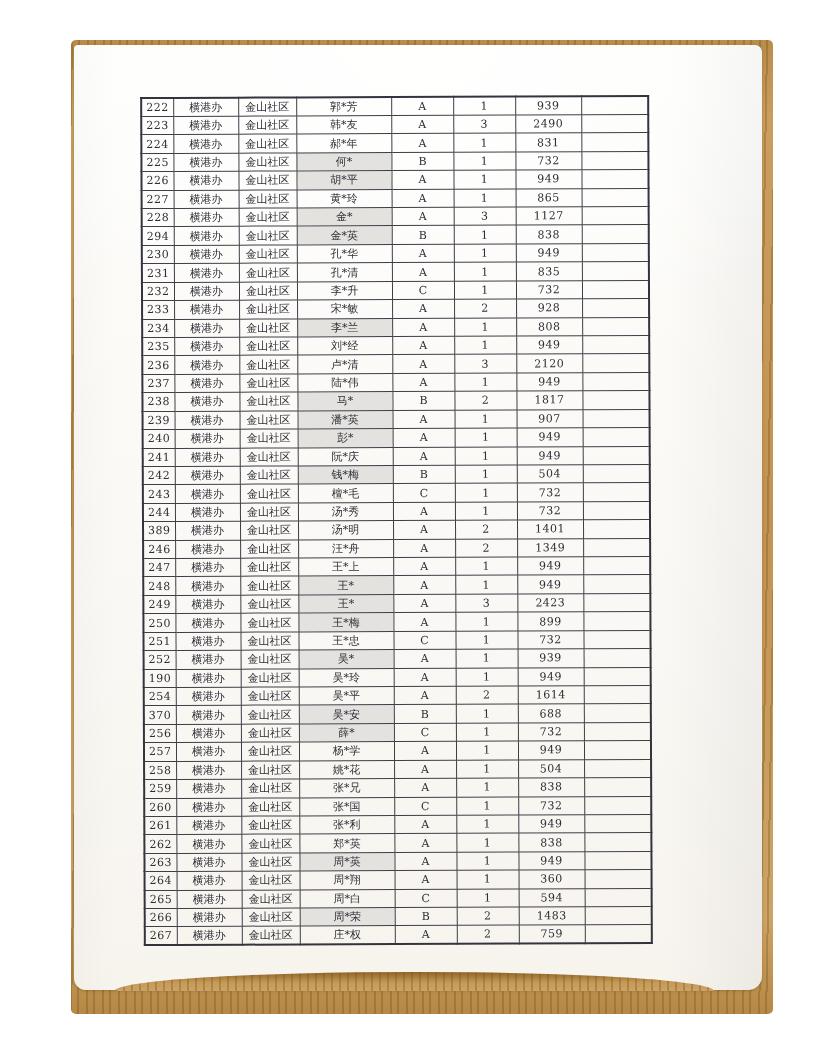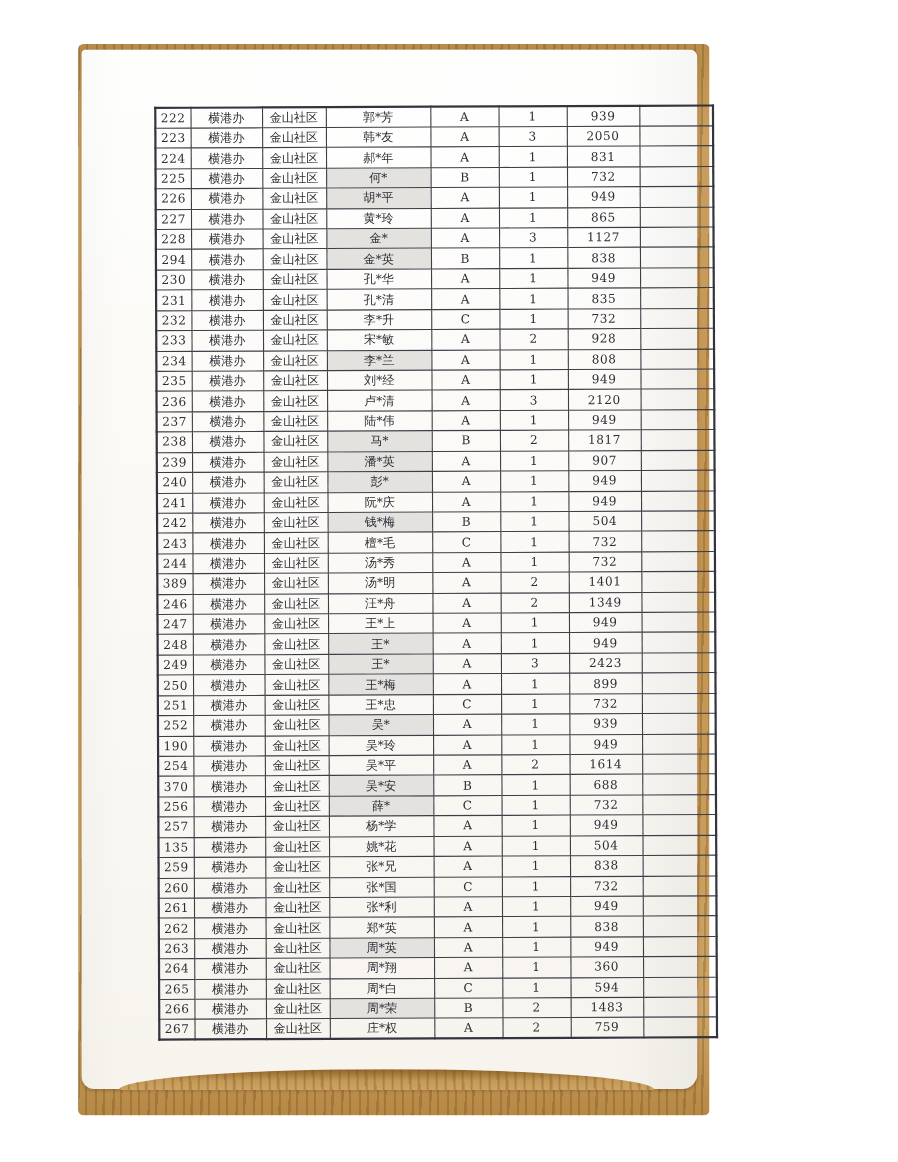--- a/index.html
+++ b/index.html
@@ -3,27 +3,28 @@
 <meta charset="utf-8">
 <style>
   html,body{margin:0;padding:0;}
   body{
     width:816px;height:1056px;position:relative;overflow:hidden;
     background:#ffffff;
     font-family:"DejaVu Serif","Liberation Serif",serif;
   }
   
   .photo{
-    position:absolute;left:71px;top:40px;width:574px;height:974px;
+    position:absolute;left:71px;top:40px;width:674px;height:974px;
     border-radius:5px;
     background:
       repeating-linear-gradient(91deg,
         rgba(122,82,28,.35) 0 2px, rgba(122,82,28,0) 2px 7px,
         rgba(90,58,16,.25) 7px 9px, rgba(122,82,28,0) 9px 16px),
       linear-gradient(180deg,#b98c49 0%,#c99e5e 8%,#c29350 50%,#cda465 90%,#b68845 100%);
+    padding-left: 28px;
   }
   
   .paper{
     position:absolute;left:3px;top:5px;right:11px;bottom:24px;
     background:
       radial-gradient(120% 55% at 50% 0%, rgba(255,255,255,.9) 0%, rgba(255,255,255,0) 60%),
       linear-gradient(90deg, rgba(0,0,0,.02) 0%, rgba(0,0,0,0) 6%, rgba(0,0,0,0) 86%, rgba(0,0,0,.045) 100%),
       linear-gradient(180deg,#fdfdfb 0%,#faf8f4 62%,#f7f4ee 100%);
     border-radius:4px 7px 14px 12px;
     box-shadow:0 1px 3px rgba(60,40,10,.25);
@@ -90,21 +91,21 @@
     <td class="c-amount">939</td>
     <td class="c-blank"></td>
   </tr>
             <tr>
     <td class="c-no">223</td>
     <td class="c-office">横港办</td>
     <td class="c-comm">金山社区</td>
     <td class="c-name">韩*友</td>
     <td class="c-grade">A</td>
     <td class="c-count">3</td>
-    <td class="c-amount">2050</td>
+    <td class="c-amount">2490</td>
     <td class="c-blank"></td>
   </tr>
             <tr>
     <td class="c-no">224</td>
     <td class="c-office">横港办</td>
     <td class="c-comm">金山社区</td>
     <td class="c-name">郝*年</td>
     <td class="c-grade">A</td>
     <td class="c-count">1</td>
     <td class="c-amount">831</td>
@@ -434,21 +435,21 @@
     <td class="c-no">257</td>
     <td class="c-office">横港办</td>
     <td class="c-comm">金山社区</td>
     <td class="c-name">杨*学</td>
     <td class="c-grade">A</td>
     <td class="c-count">1</td>
     <td class="c-amount">949</td>
     <td class="c-blank"></td>
   </tr>
             <tr>
-    <td class="c-no">135</td>
+    <td class="c-no">258</td>
     <td class="c-office">横港办</td>
     <td class="c-comm">金山社区</td>
     <td class="c-name">姚*花</td>
     <td class="c-grade">A</td>
     <td class="c-count">1</td>
     <td class="c-amount">504</td>
     <td class="c-blank"></td>
   </tr>
             <tr>
     <td class="c-no">259</td>

